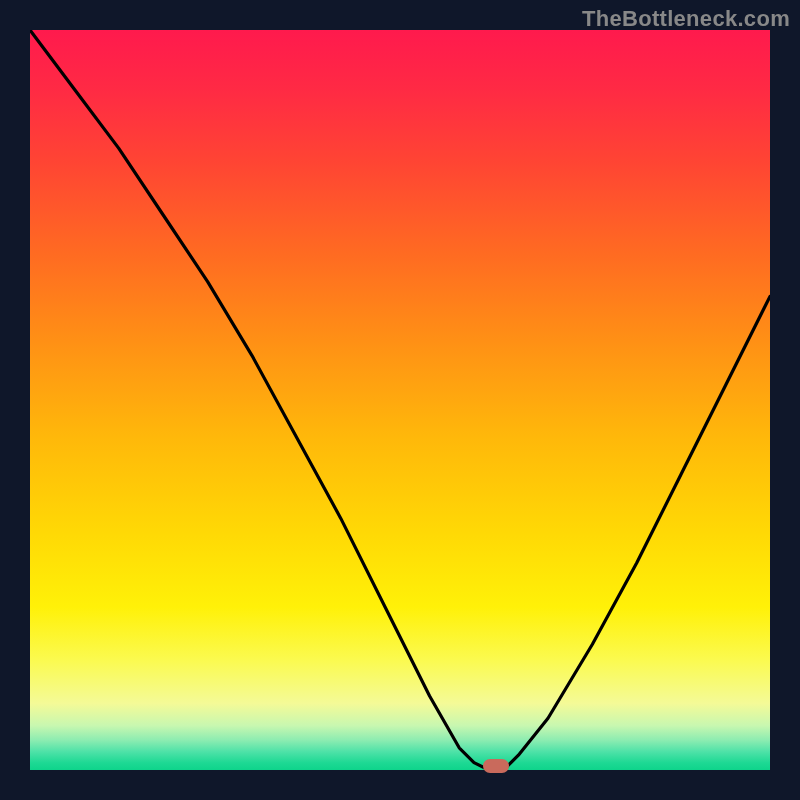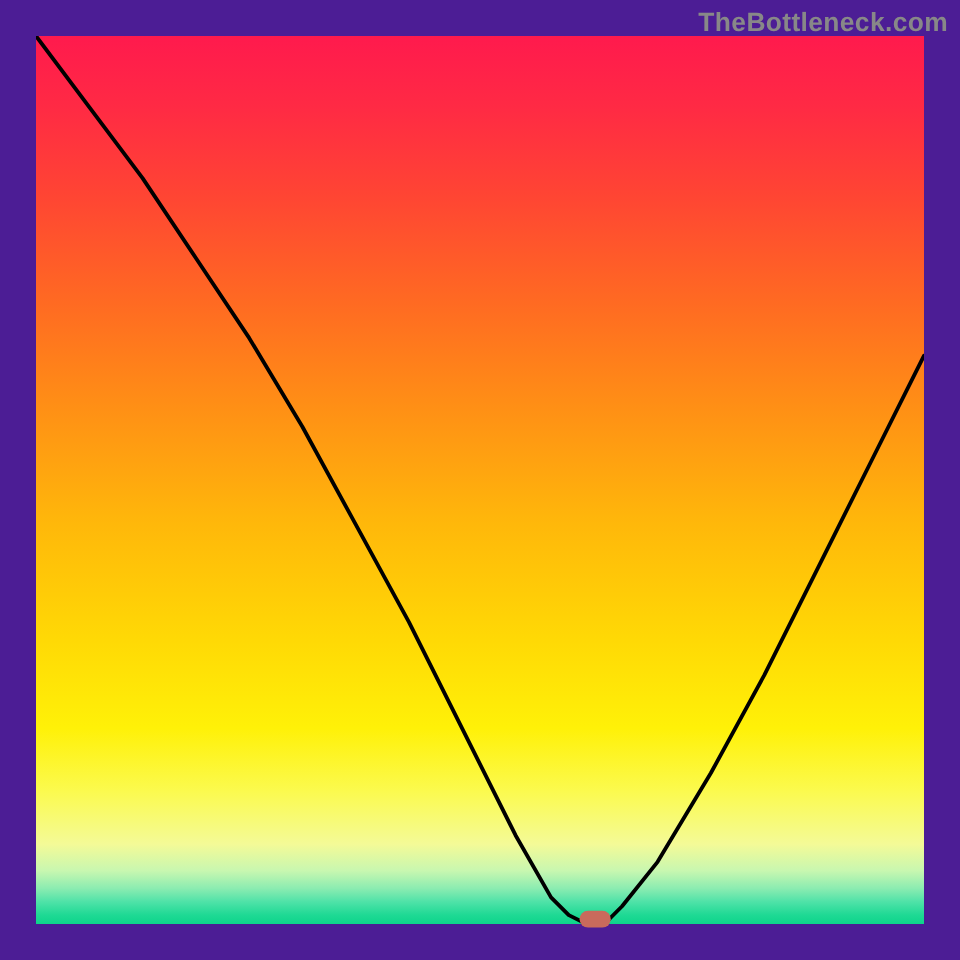--- a/index.html
+++ b/index.html
@@ -8,21 +8,21 @@
     width: 800px;
     height: 800px;
     background: #000;
     overflow: hidden;
     font-family: Arial, Helvetica, sans-serif;
   }
   .frame {
     position: relative;
     width: 800px;
     height: 800px;
-    background: #4c1d95;
+    background: #0f172a;
   }
   .plot-area {
     position: absolute;
     left: 30px;
     top: 30px;
     width: 740px;
     height: 740px;
     background: linear-gradient(to bottom,
       #ff1a4d 0%,
       #ff2a44 8%,

